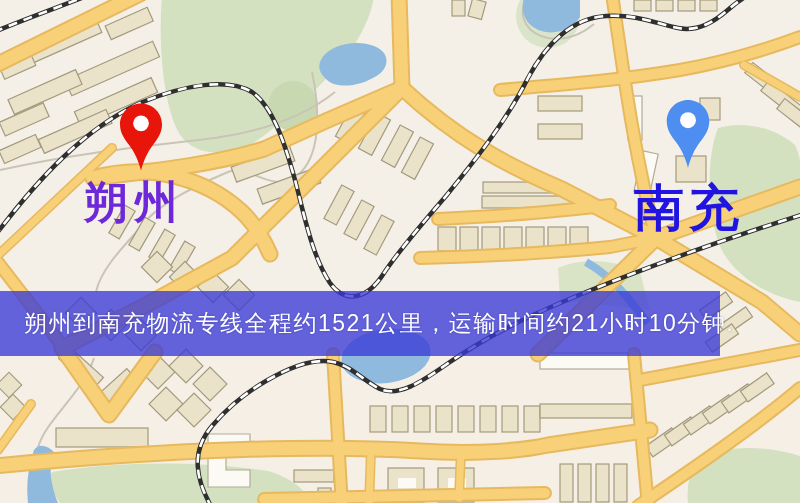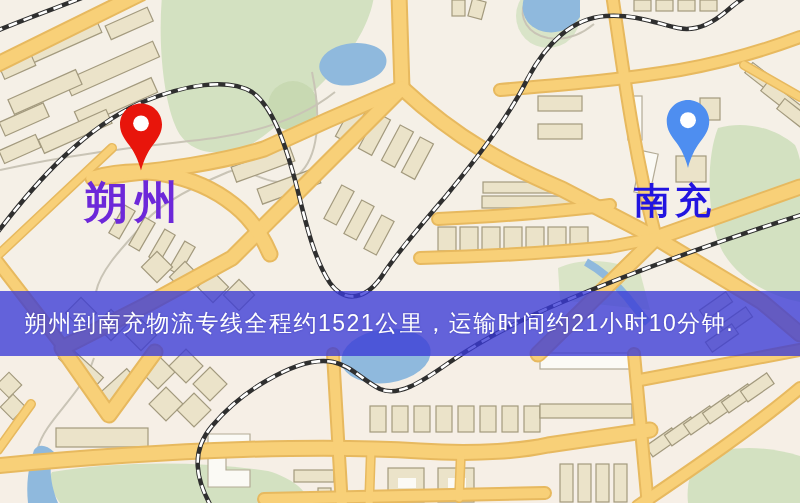--- a/index.html
+++ b/index.html
@@ -3,39 +3,39 @@
 <meta charset="utf-8">
 <style>
   html,body{margin:0;padding:0;}
   body{
     width:800px;height:503px;position:relative;overflow:hidden;
     background:#f5f0e7;
     font-family:"Liberation Sans","DejaVu Sans",sans-serif;
   }
   .map-canvas{position:absolute;left:0;top:0;width:800px;height:503px;}
   .banner{
-    position:absolute;left:0;top:291px;width:800px;height:65px;
+    position:absolute;left:0;top:291px;width:720px;height:65px;
     background:rgba(58,58,214,0.78);
     display:flex;align-items:center;box-sizing:border-box;padding-left:24px;
     z-index:5;
   }
   .banner-text{
     color:#ffffff;font-size:23px;letter-spacing:1.5px;white-space:nowrap;
     text-shadow:0 0 2px rgba(30,30,140,.45);
   }
   .pin{position:absolute;z-index:4;}
   .pin-origin{left:120px;top:103px;}
   .pin-dest{left:665px;top:100px;}
   .pin-label{position:absolute;z-index:6;font-weight:bold;line-height:1;}
   .origin-label{
     left:84px;top:181px;font-size:44px;color:#6d28d9;letter-spacing:6px;
     font-family:"Liberation Serif","DejaVu Serif",serif;
   }
   .dest-label{
-    left:634px;top:183px;font-size:36px;color:#2214e0;letter-spacing:5px;
+    left:634px;top:183px;font-size:50px;color:#2214e0;letter-spacing:5px;
     font-family:"Liberation Sans","DejaVu Sans",sans-serif;
   }
 </style>
 </head>
 <body>
 
 <div class="map-canvas">
 <svg width="800" height="503" viewBox="0 0 800 503" xmlns="http://www.w3.org/2000/svg">
 
   <rect x="0" y="0" width="800" height="503" fill="#f5f0e7"></rect>

